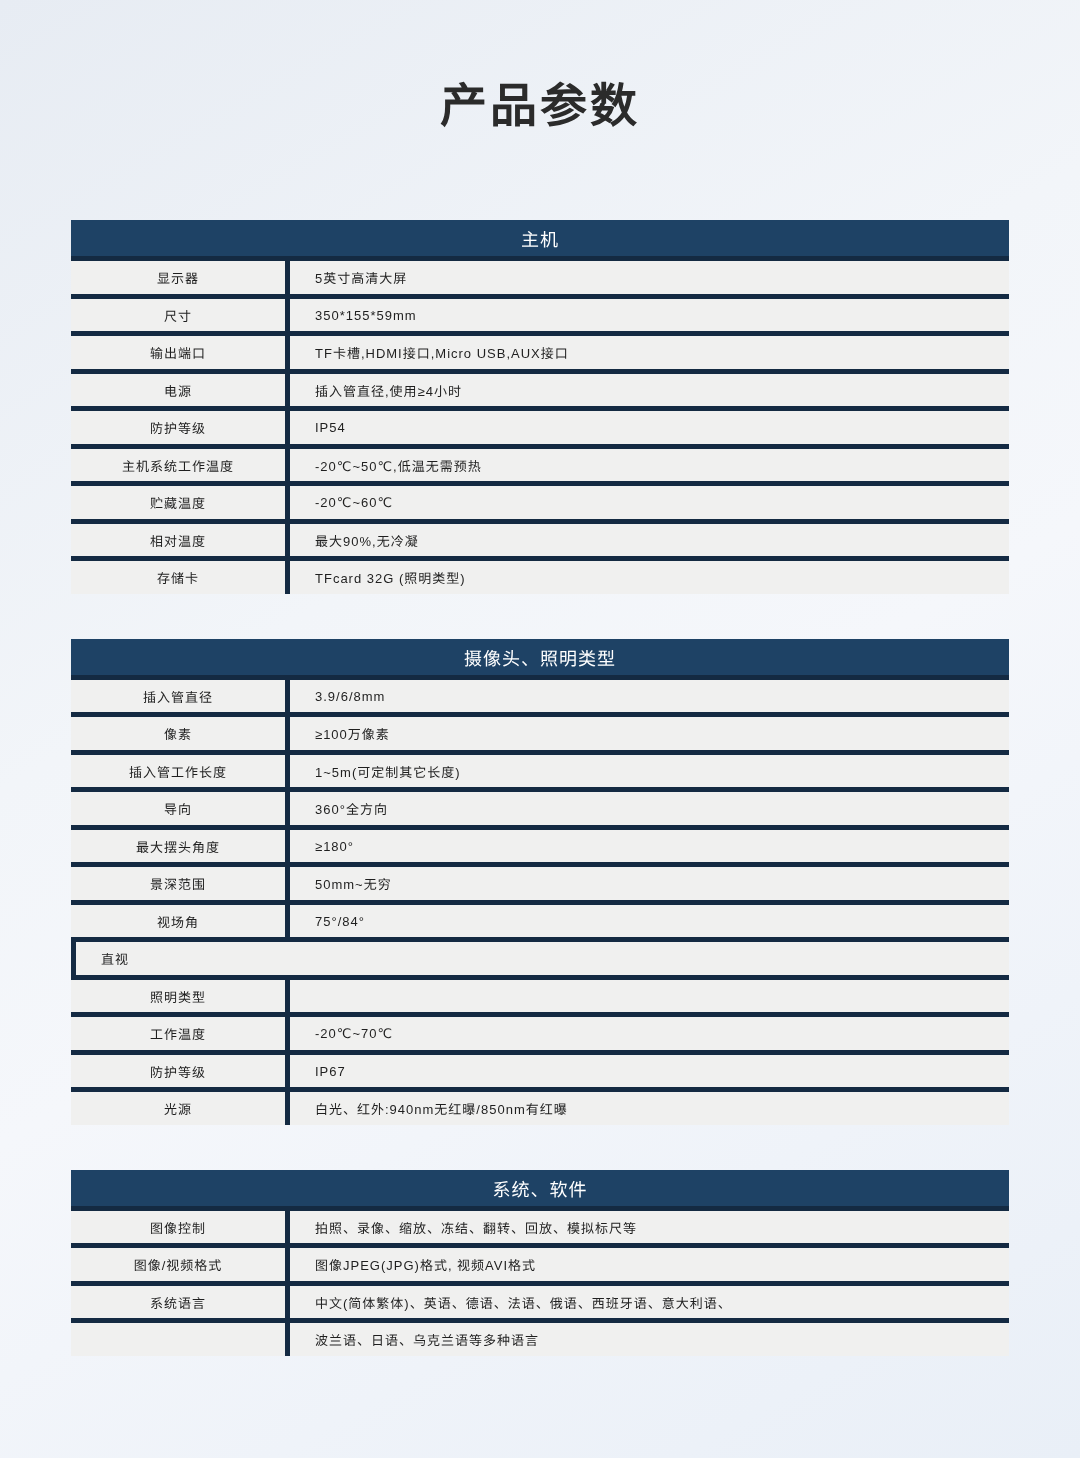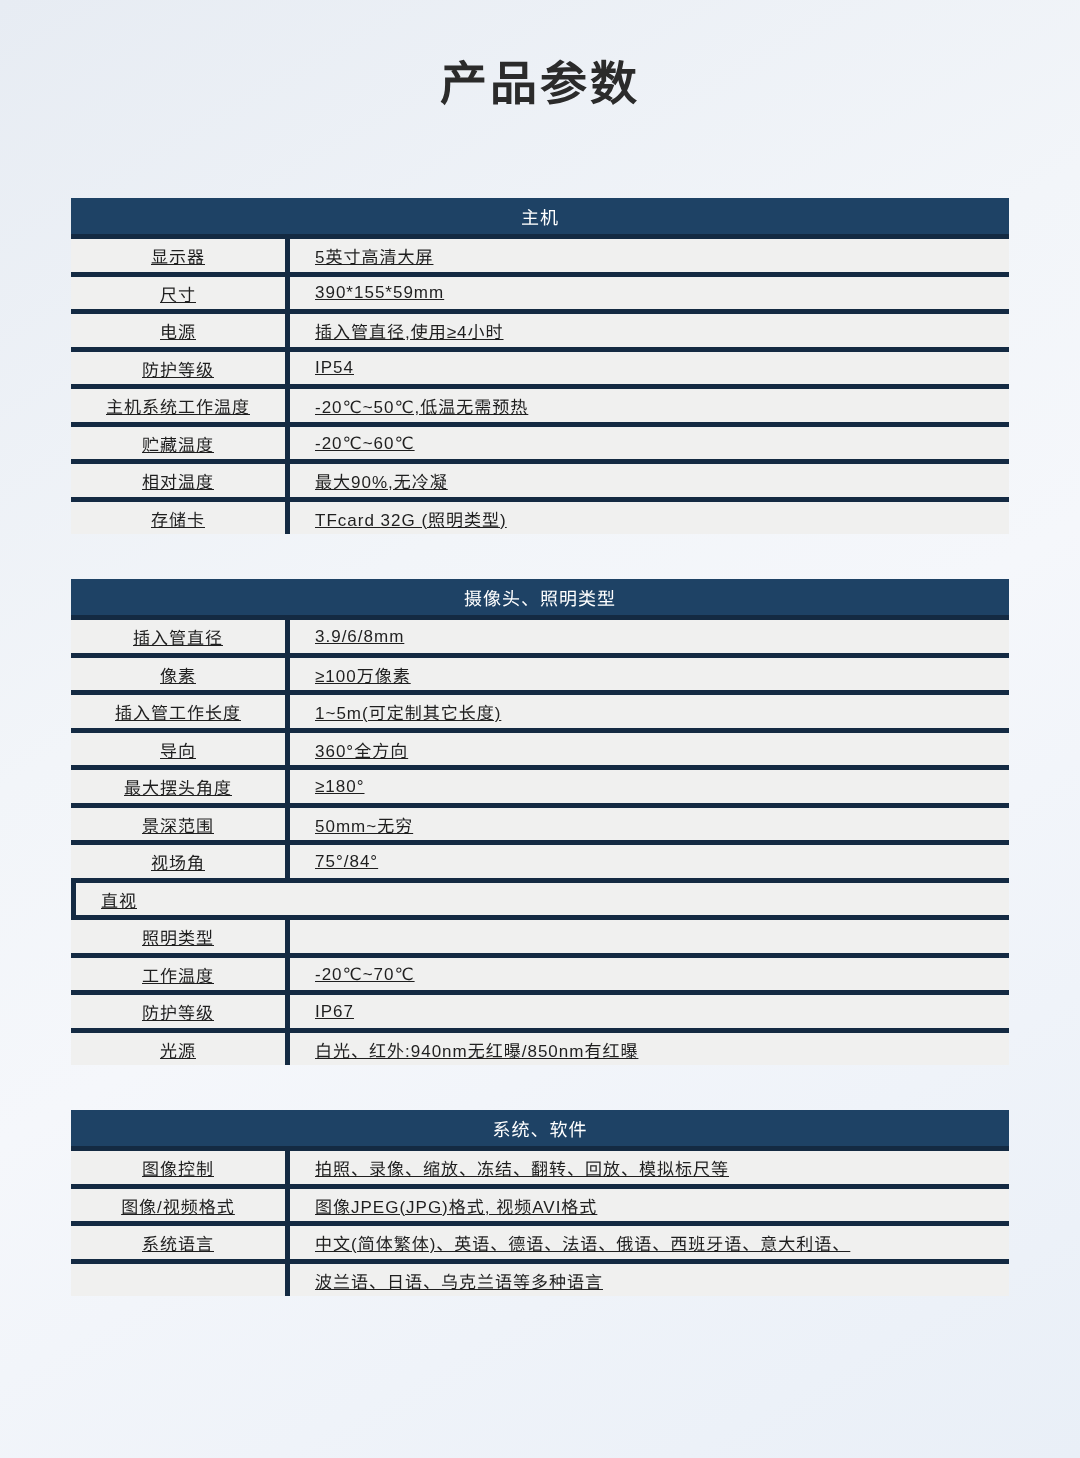--- a/index.html
+++ b/index.html
@@ -16,21 +16,21 @@
     width: 1080px;
     height: 1458px;
     overflow: hidden;
     font-family: "Liberation Sans", "DejaVu Sans", sans-serif;
     background: linear-gradient(150deg, #e7ecf3 0%, #f2f5f9 38%, #f5f7fb 55%, #e9eff7 100%);
     color: var(--text);
   }
   .page {
     width: 1080px;
     height: 1458px;
-    padding-top: 56px;
+    padding-top: 78px;
     border-radius: 8px;
   }
   .page-title {
     text-align: center;
     font-size: 47px;
     font-weight: 900;
     letter-spacing: 3px;
     color: var(--title);
     line-height: 1.2;
     margin-bottom: 86px;
@@ -56,24 +56,23 @@
   .table-row {
     display: flex;
     align-items: stretch;
     height: 37.5px;
     border-top: 5px solid var(--separator);
     background: var(--row-bg);
   }
   .cell {
     display: flex;
     align-items: center;
-    font-size: 17px;
+    font-size: 13px;
     letter-spacing: 1px;
     color: var(--text);
-    text-decoration: underline;
   }
   .cell.label {
     width: 214px;
     justify-content: center;
     text-align: center;
     flex: 0 0 214px;
   }
   .col-divider {
     width: 5px;
     flex: 0 0 5px;
@@ -94,21 +93,26 @@
       <section class="spec-table">
         <div class="table-header">主机</div>
         <div class="table-row">
           <div class="cell label">显示器</div>
           <div class="col-divider"></div>
           <div class="cell value">5英寸高清大屏</div>
         </div>
         <div class="table-row">
           <div class="cell label">尺寸</div>
           <div class="col-divider"></div>
-          <div class="cell value">390*155*59mm</div>
+          <div class="cell value">350*155*59mm</div>
+        </div>
+        <div class="table-row">
+          <div class="cell label">输出端口</div>
+          <div class="col-divider"></div>
+          <div class="cell value">TF卡槽,HDMI接口,Micro USB,AUX接口</div>
         </div>
         <div class="table-row">
           <div class="cell label">电源</div>
           <div class="col-divider"></div>
           <div class="cell value">插入管直径,使用≥4小时</div>
         </div>
         <div class="table-row">
           <div class="cell label">防护等级</div>
           <div class="col-divider"></div>
           <div class="cell value">IP54</div>

